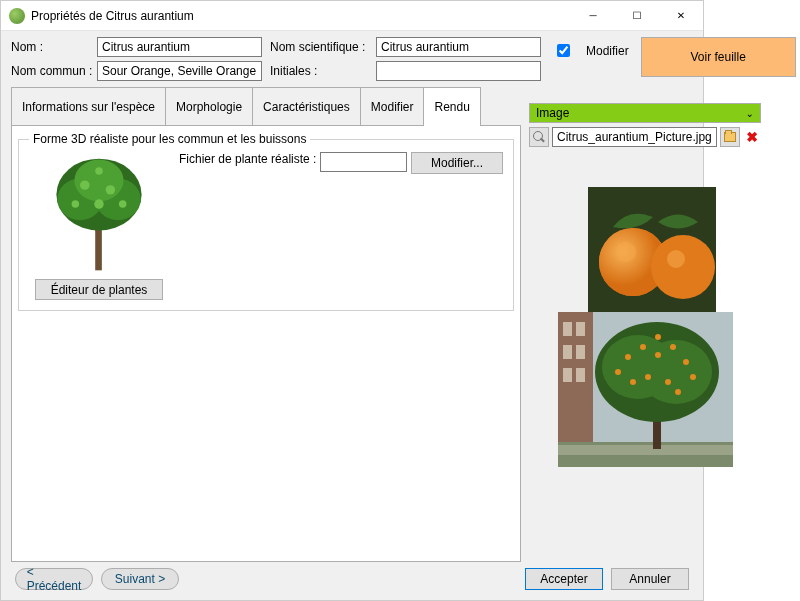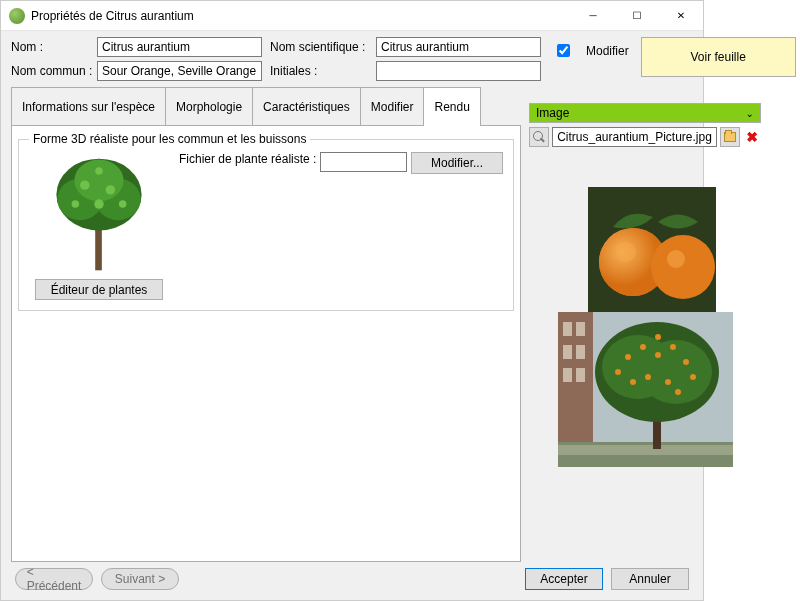--- a/index.html
+++ b/index.html
@@ -11,43 +11,43 @@
   .win-controls { display: flex; height: 100%; }
   .win-btn { width: 44px; display: flex; align-items: center; justify-content: center; font-family: sans-serif; font-size: 10px; cursor: default; }
   .client { flex: 1; display: flex; flex-direction: column; padding: 6px 10px 6px 10px; }
   .top-fields { display: flex; gap: 8px; align-items: flex-start; margin-bottom: 6px; }
   .field-col { display: grid; grid-template-columns: auto 1fr; align-items: center; gap: 4px 6px; }
   .field-col.left { grid-template-columns: 80px 165px; }
   .field-col.mid  { grid-template-columns: 100px 165px; }
   input.text { height: 20px; border: 1px solid #7a7a7a; background: #fff; padding: 1px 4px; }
   label { white-space: nowrap; }
   .modifier-box { display: flex; align-items: center; gap: 13px; margin-left: 4px; margin-top: 4px; }
-  .voir-feuille { flex: 0 0 155px; height: 40px; border: 1px solid #adadad; background: #fef9c3; display: flex; align-items: center; justify-content: center; margin-left: 4px; cursor: default; }
+  .voir-feuille { flex: 0 0 155px; height: 40px; border: 1px solid #adadad; background: #fdba74; display: flex; align-items: center; justify-content: center; margin-left: 4px; cursor: default; }
   .body-row { flex: 1; display: flex; gap: 8px; min-height: 0; }
   .left-pane { flex: 0 0 510px; display: flex; flex-direction: column; }
   .tab-strip { display: flex; }
   .tab { border: 1px solid #adadad; border-bottom: none; background: #f0f0f0; padding: 12px 10px; cursor: default; }
   .tab.inactive { background: #f0f0f0; }
   .tab.active { background: #fff; position: relative; z-index: 2; }
   .tab + .tab { border-left: none; }
   .tab-body { flex: 1; border: 1px solid #adadad; background: #fff; margin-top: -1px; padding: 6px; overflow: hidden; }
   fieldset { border: 1px solid #d0d0d0; margin: 0; padding: 6px 10px 10px 10px; }
   legend { padding: 0 4px; }
   .render-row { display: flex; gap: 10px; }
   .tree-img { width: 140px; height: 148px; display: flex; flex-direction: column; align-items: center; justify-content: flex-end; }
   .tree-svg { width: 140px; height: 130px; }
   .btn { border: 1px solid #adadad; background: #e1e1e1; height: 22px; padding: 0 12px; display: inline-flex; align-items: center; justify-content: center; cursor: default; }
-  .btn[disabled] { color: #737373; border-radius: 11px; }
+  .btn[disabled] { color: #0c4a6e; border-radius: 11px; }
   .realistic-col { flex: 1; display: flex; flex-direction: row; gap: 4px; }
   .right-pane { flex: 1; display: flex; flex-direction: column; }
   .img-header { border: 1px solid #adadad; background: #84cc16; height: 20px; display: flex; align-items: center; padding: 0 6px; justify-content: space-between; margin-top: 16px; }
   .chevron { font-size: 10px; }
   .img-file-row { display: flex; align-items: center; gap: 3px; margin-top: 4px; }
   .icon-btn { width: 20px; height: 20px; border: 1px solid #adadad; background: #e1e1e1; display: flex; align-items: center; justify-content: center; cursor: default; }
-  .img-file-input { flex: 1; height: 20px; border: 1px solid #7a7a7a; background: #fff; padding: 1px 4px; text-align: center; }
+  .img-file-input { flex: 1; height: 20px; border: 1px solid #7a7a7a; background: #fff; padding: 1px 4px; }
   .image-panel { flex: 1; margin-top: 40px; display: flex; justify-content: center; }
   .footer { display: flex; padding: 6px 4px 4px 4px; gap: 8px; }
   .footer .spacer { flex: 1; }
   .footer .btn { width: 78px; }
   .accepter { border: 1.5px solid #0078d7 !important; }
   .folder-icon { width: 12px; height: 10px; background: #f6c667; border: 1px solid #b58b2b; position: relative; }
   .folder-icon::before { content: ""; position: absolute; top: -3px; left: 0; width: 5px; height: 3px; background: #f6c667; border: 1px solid #b58b2b; border-bottom: none; }
   .x-icon { color: #d11; font-weight: 700; font-size: 14px; line-height: 1; }
   .magnifier { width: 12px; height: 12px; position: relative; }
   .magnifier::before { content: ""; position: absolute; width: 8px; height: 8px; border: 1.4px solid #777; border-radius: 50%; left: 0; top: 0; }

